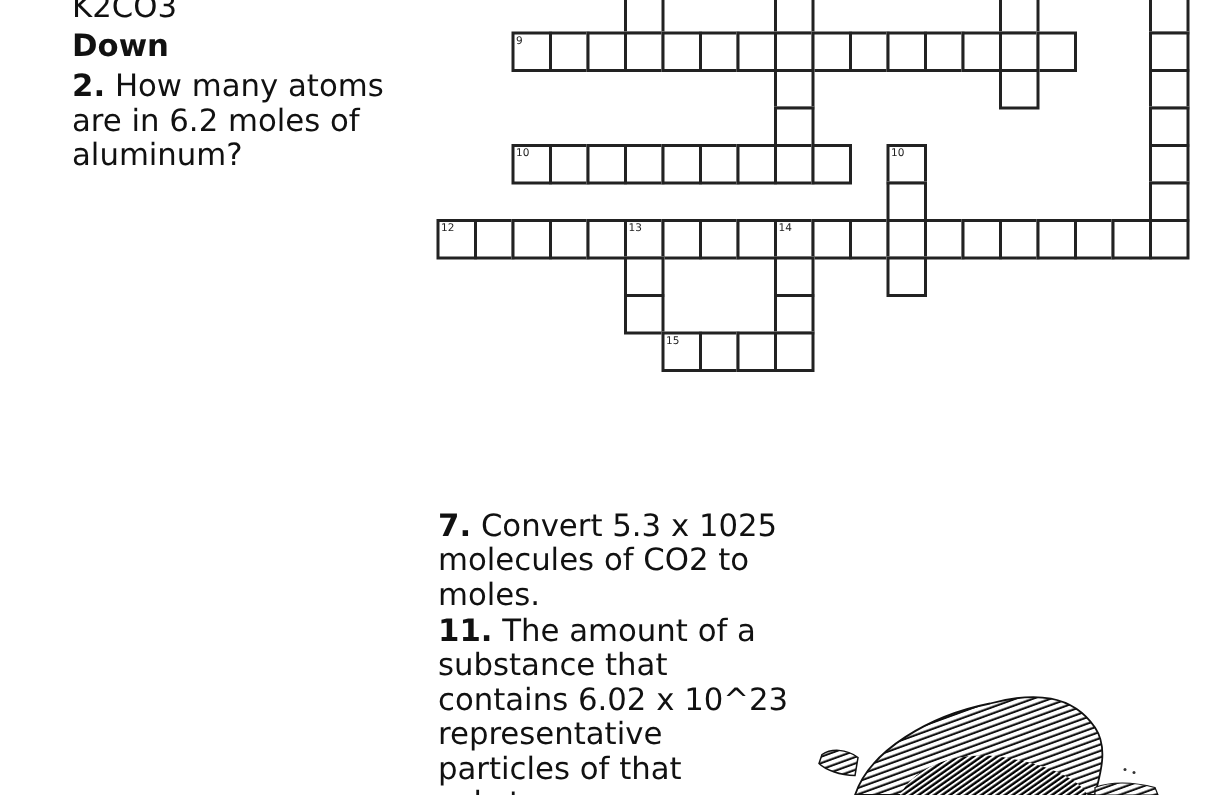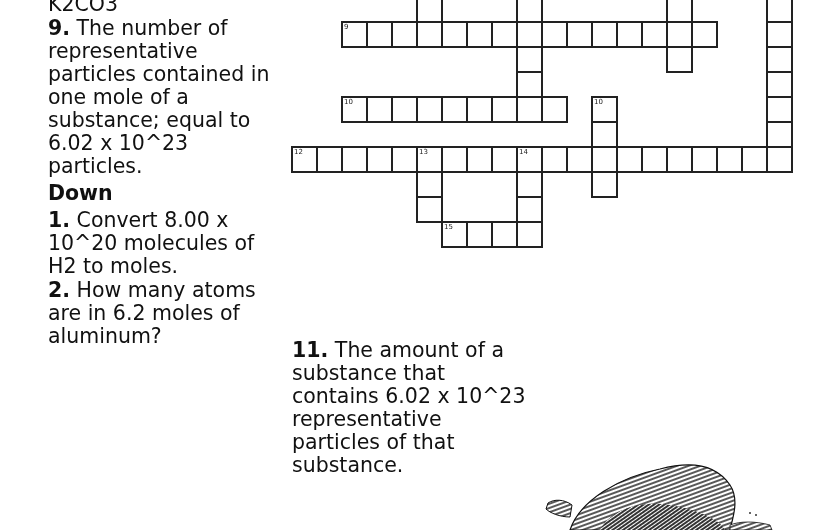--- a/index.html
+++ b/index.html
@@ -132,36 +132,32 @@
     <div class="cell" style="left: 442px; top: 222px; margin-left: -1px; margin-top: -1px; width: 27px; height: 27px;">
       <span class="cn">15</span>
     </div>
     <div class="cell" style="left: 467px; top: 222px; margin-left: -1px; margin-top: -1px; width: 27px; height: 27px;"></div>
     <div class="cell" style="left: 492px; top: 222px; margin-left: -1px; margin-top: -1px; width: 27px; height: 27px;"></div>
     <div class="cell" style="left: 517px; top: 222px; margin-left: -1px; margin-top: -1px; width: 27px; height: 27px;"></div>
   </div>
 
 <div class="clue-col left">
   <div class="clue tight">K2CO3</div>
-  <div class="clue">
-    <span class="num">9.</span>
-    <span>The number of representative particles contained in one mole of a substance; equal to 6.02 x 10^23 particles.</span>
-  </div>
   <div class="section-head">Down</div>
-  <div class="clue tight">
-    <span class="num">1.</span>
-    <span>Convert 8.00 x 10^20 molecules of H2 to moles.</span>
-  </div>
   <div class="clue">
     <span class="num">2.</span>
     <span>How many atoms are in 6.2 moles of aluminum?</span>
   </div>
 </div>
 
 <div class="clue-col mid">
+  <div class="clue tight">
+    <span class="num">7.</span>
+    <span>Convert 5.3 x 1025 molecules of CO2 to moles.</span>
+  </div>
   <div class="clue">
     <span class="num">11.</span>
     <span>The amount of a substance that contains 6.02 x 10^23 representative particles of that substance.</span>
   </div>
 </div>
 
 <svg id="mole" width="276" height="75" viewBox="0 0 276 75">
   <defs>
     <pattern id="hatch" width="4" height="4" patternUnits="userSpaceOnUse" patternTransform="rotate(-20)">
       <rect width="4" height="4" fill="#fff"></rect>

